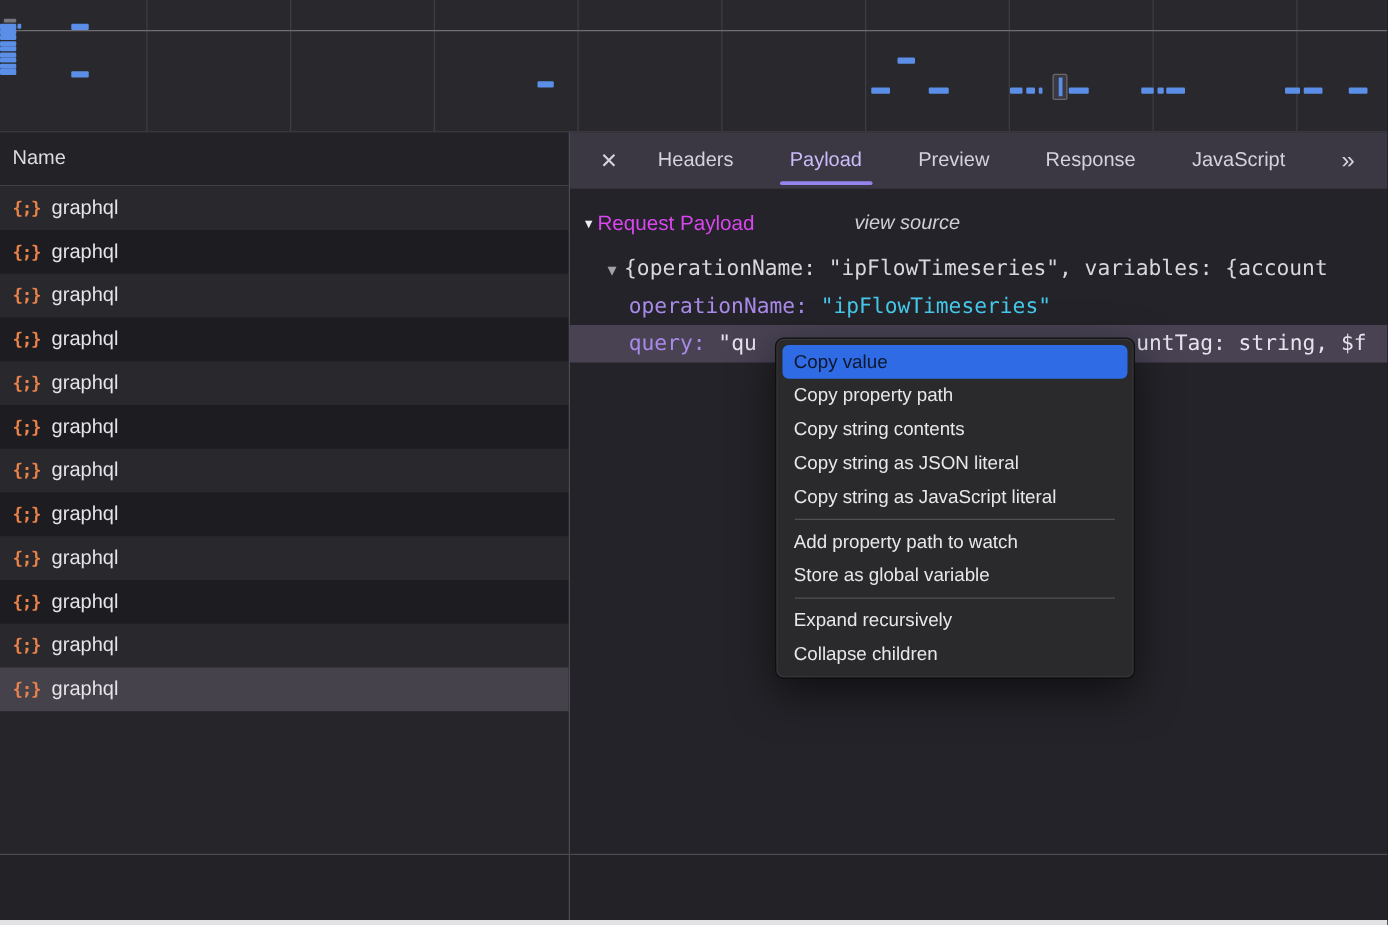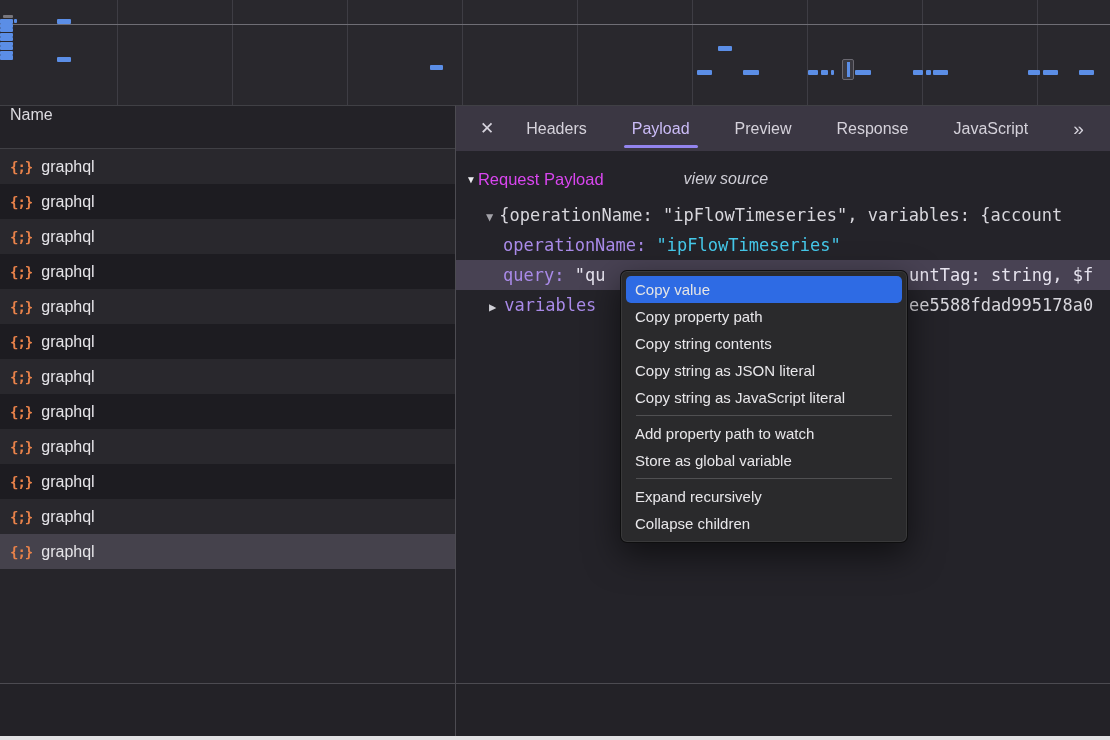--- a/index.html
+++ b/index.html
@@ -21,21 +21,21 @@
   .ov-bar { position:absolute; background:var(--bar-blue); border-radius:1px; }
   .ov-marker { position:absolute; background:#3a3940; border:1px solid #6a6870; border-radius:2px; }
   .ov-marker-line { position:absolute; background:var(--bar-blue); }
 
   
   .left-panel {
     position:absolute; left:0; top:105px; width:455px; height:578px;
     background:#26252a; border-top:1px solid #404045;
   }
   .name-header {
-    height:43px; display:flex; padding-left:10px;
+    height:43px; display:flex; align-items:center; padding-left:10px;
     background:#232227; border-bottom:1px solid #404045;
     font-size:16px; color:#dcdbe0;
   }
   .req-row {
     height:35px; display:flex; align-items:center; padding-left:10px;
     font-size:16px; color:#e5e4e8; cursor:default;
   }
   .req-row.stripe-a { background:#29282d; }
   .req-row.stripe-b { background:#1d1c21; }
   .req-row.selected { background:var(--row-selected); }
@@ -94,21 +94,21 @@
   .context-menu {
     position:absolute; left:620px; top:270px; width:288px;
     background:#2a2a2c; border:1px solid rgba(0,0,0,.65); border-radius:7px;
     box-shadow:0 0 0 1px rgba(255,255,255,.07) inset, 0 12px 34px rgba(0,0,0,.55);
     padding:5px; z-index:50; font-size:15px; color:#e8e7ea;
   }
   .menu-item {
     height:27px; line-height:27px; padding:0 9px; border-radius:5px;
     cursor:default; white-space:nowrap;
   }
-  .menu-item.highlighted { background:var(--menu-blue); color:#e5e5e5; }
+  .menu-item.highlighted { background:var(--menu-blue); color:#0f172a; }
   .menu-sep { height:1px; background:rgba(255,255,255,.18); margin:4px 10px; }
 </style>
 </head>
 <body>
 
 <div class="overview">
     <div class="gridline" style="left: 117px;"></div>
     <div class="gridline" style="left: 232px;"></div>
     <div class="gridline" style="left: 347px;"></div>
     <div class="gridline" style="left: 462px;"></div>
@@ -230,24 +230,20 @@
     </div>
     <div class="tree-row t-ind2">
       <span class="tkey">operationName:</span>
       <span class="tstr">"ipFlowTimeseries"</span>
     </div>
     <div class="tree-row t-ind2 selected">
       <span class="tkey">query:</span>
       <span class="tsel">"qu</span>
       <span class="frag-right tsel">untTag: string, $f</span>
     </div>
-    <div class="tree-row t-ind1">
-      <span class="tri-white" style="padding-left:3px;">▶</span><span class="tkey">variables</span>
-      <span class="frag-right tw">ee5588fdad995178a0</span>
-    </div>
   </div>
 </div>
 
 <div class="bottom-bar"></div>
 <div class="bottom-divider"></div>
 <div class="page-bottom-strip"></div>
 
 <div class="context-menu" id="ctx-menu">
     <div class="menu-item highlighted">Copy value</div>
     <div class="menu-item">Copy property path</div>

